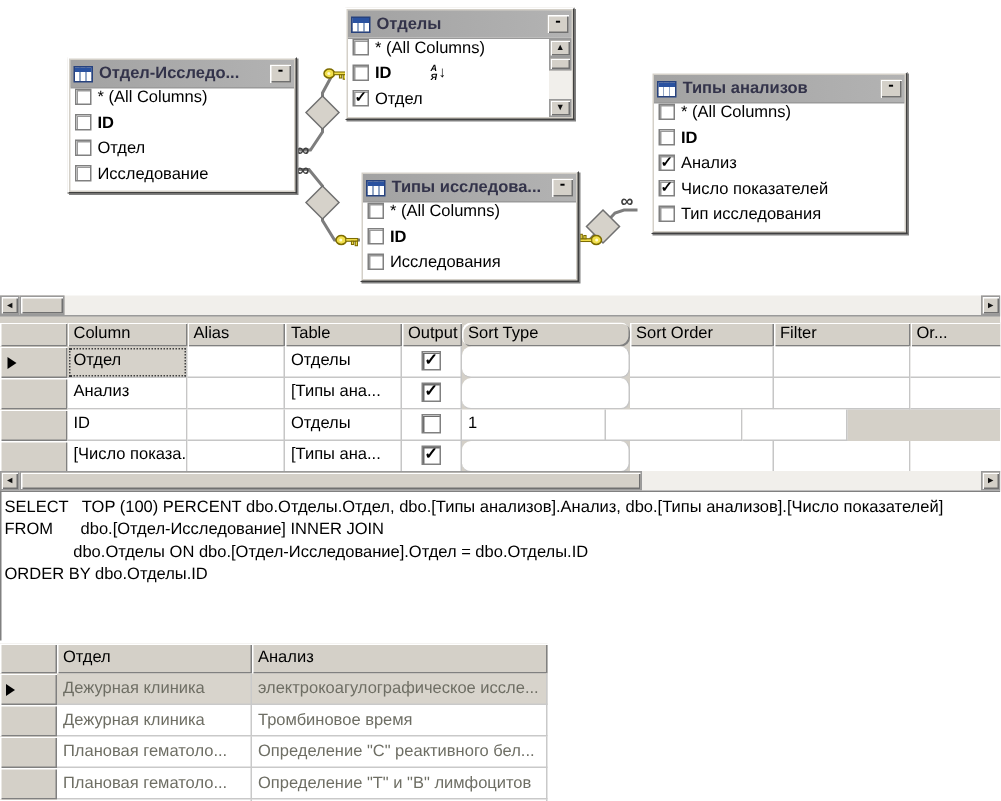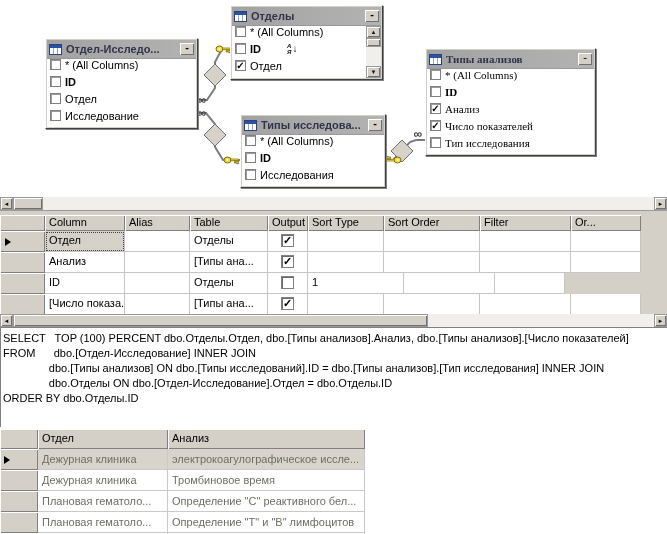--- a/index.html
+++ b/index.html
@@ -56,21 +56,21 @@
   .grow{display:flex;}
   .gcell{flex:none;overflow:hidden;white-space:nowrap;}
   .ghead .gcell{height:16px;background:#d4d0c8;box-shadow:inset 1px 1px 0 #fff,inset -1px -1px 0 #808080;
       padding:1px 0 0 4px;}
   .gdata .gcell{height:21px;background:#fff;border-right:1px solid #c6c6c6;border-bottom:1px solid #c6c6c6;
       padding:3px 0 0 4px;}
   .gdata .gsel{background:#d4d0c8;box-shadow:inset 1px 1px 0 #fff,inset -1px -1px 0 #808080;
       border:none;display:flex;align-items:center;padding:0 0 0 5px;}
   .c-sel{width:45px;} .c-col{width:80px;} .c-alias{width:65px;} .c-table{width:78px;}
   .c-out{width:40px;display:flex;align-items:flex-start;justify-content:center;}
-  .c-st{width:76px;} .c-so{width:96px;} .c-f{width:91px;} .c-or{width:70px;border-right:none;}
+  .c-st{width:112px;border-radius:6px;} .c-so{width:96px;} .c-f{width:91px;} .c-or{width:70px;border-right:none;}
   .gdata .c-out{padding:3px 0 0 0;}
   .selcell{background:#d6d2ca !important;outline:1px dotted #404040;outline-offset:-2px;}
   .gcb{width:13px;height:13px;background:#fff;border:1px solid #808080;
       box-shadow:inset 1px 1px 0 #6d6d6d;display:flex;align-items:center;justify-content:center;}
   .gcb.checked::after{content:"✓";font-weight:bold;font-size:11px;line-height:11px;}
   .marker{display:none;}
   .marker.show{display:block;width:0;height:0;border-top:4px solid transparent;
       border-bottom:4px solid transparent;border-left:6px solid #000;}
 
   
@@ -208,21 +208,21 @@
           <span class="cb"></span>
           <span class="dt-label key">ID</span>
         </div>
         <div class="dt-row">
           <span class="cb"></span>
           <span class="dt-label">Исследования</span>
         </div>
       </div>
     </div>
 
-    <div class="dtable" style="left:425px;top:48px;width:171px;font-family:Liberation Serif, serif;">
+    <div class="dtable" style="left:434px;top:48px;width:171px;">
       <div class="dt-caption">
         <span class="tbl-icon"></span>
         <span class="dt-title">Типы анализов</span>
         <span class="dt-min">-</span>
       </div>
       <div class="dt-body">
         <div class="dt-row">
           <span class="cb"></span>
           <span class="dt-label">* (All Columns)</span>
         </div>
@@ -327,21 +327,20 @@
   <div class="scroll-h hscroll-grid">
     <span class="sb-btn">◄</span>
     <span class="sb-thumb" style="width:415px;"></span>
     <span class="sb-track"></span>
     <span class="sb-btn">►</span>
   </div>
 
   <div class="sql-pane">
     <div class="sql-line">SELECT   TOP (100) PERCENT dbo.Отделы.Отдел, dbo.[Типы анализов].Анализ, dbo.[Типы анализов].[Число показателей]</div>
     <div class="sql-line">FROM      dbo.[Отдел-Исследование] INNER JOIN</div>
-    <div class="sql-line">               dbo.[Типы анализов] ON dbo.[Типы исследований].ID = dbo.[Типы анализов].[Тип исследования] INNER JOIN</div>
     <div class="sql-line">               dbo.Отделы ON dbo.[Отдел-Исследование].Отдел = dbo.Отделы.ID</div>
     <div class="sql-line">ORDER BY dbo.Отделы.ID</div>
   </div>
 
   <div class="res-pane">
     <div class="rrow rhead">
       <div class="rcell r-sel"></div>
       <div class="rcell r-otdel">Отдел</div>
       <div class="rcell r-analiz">Анализ</div>
     </div>

